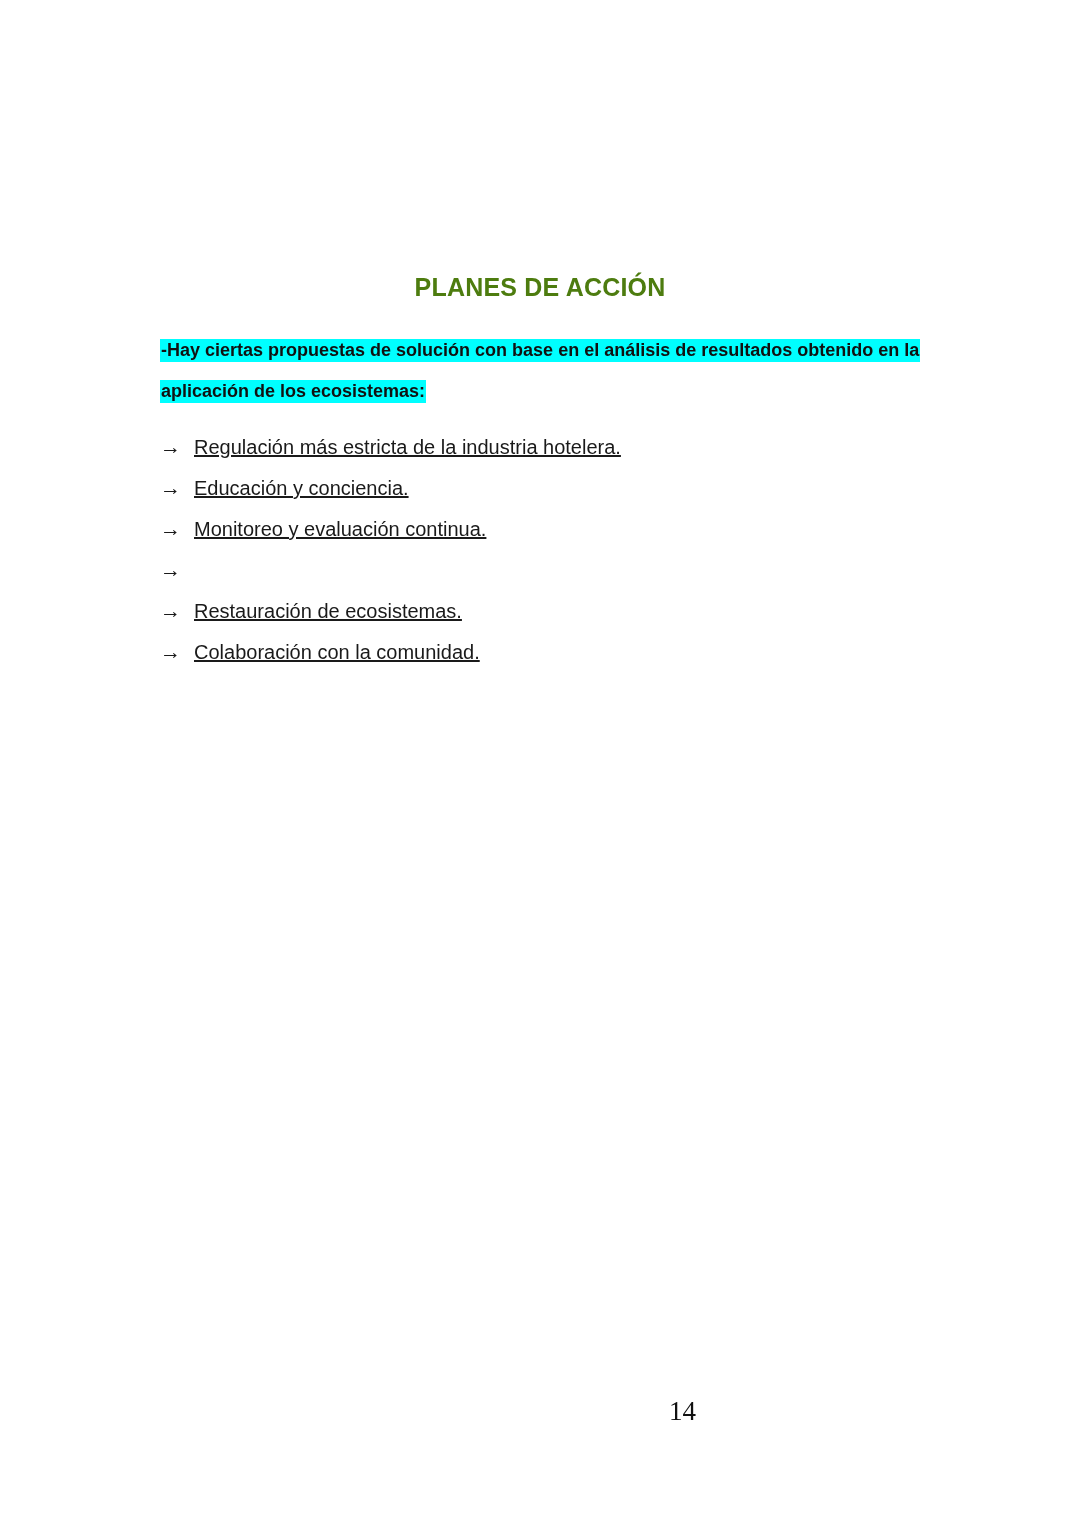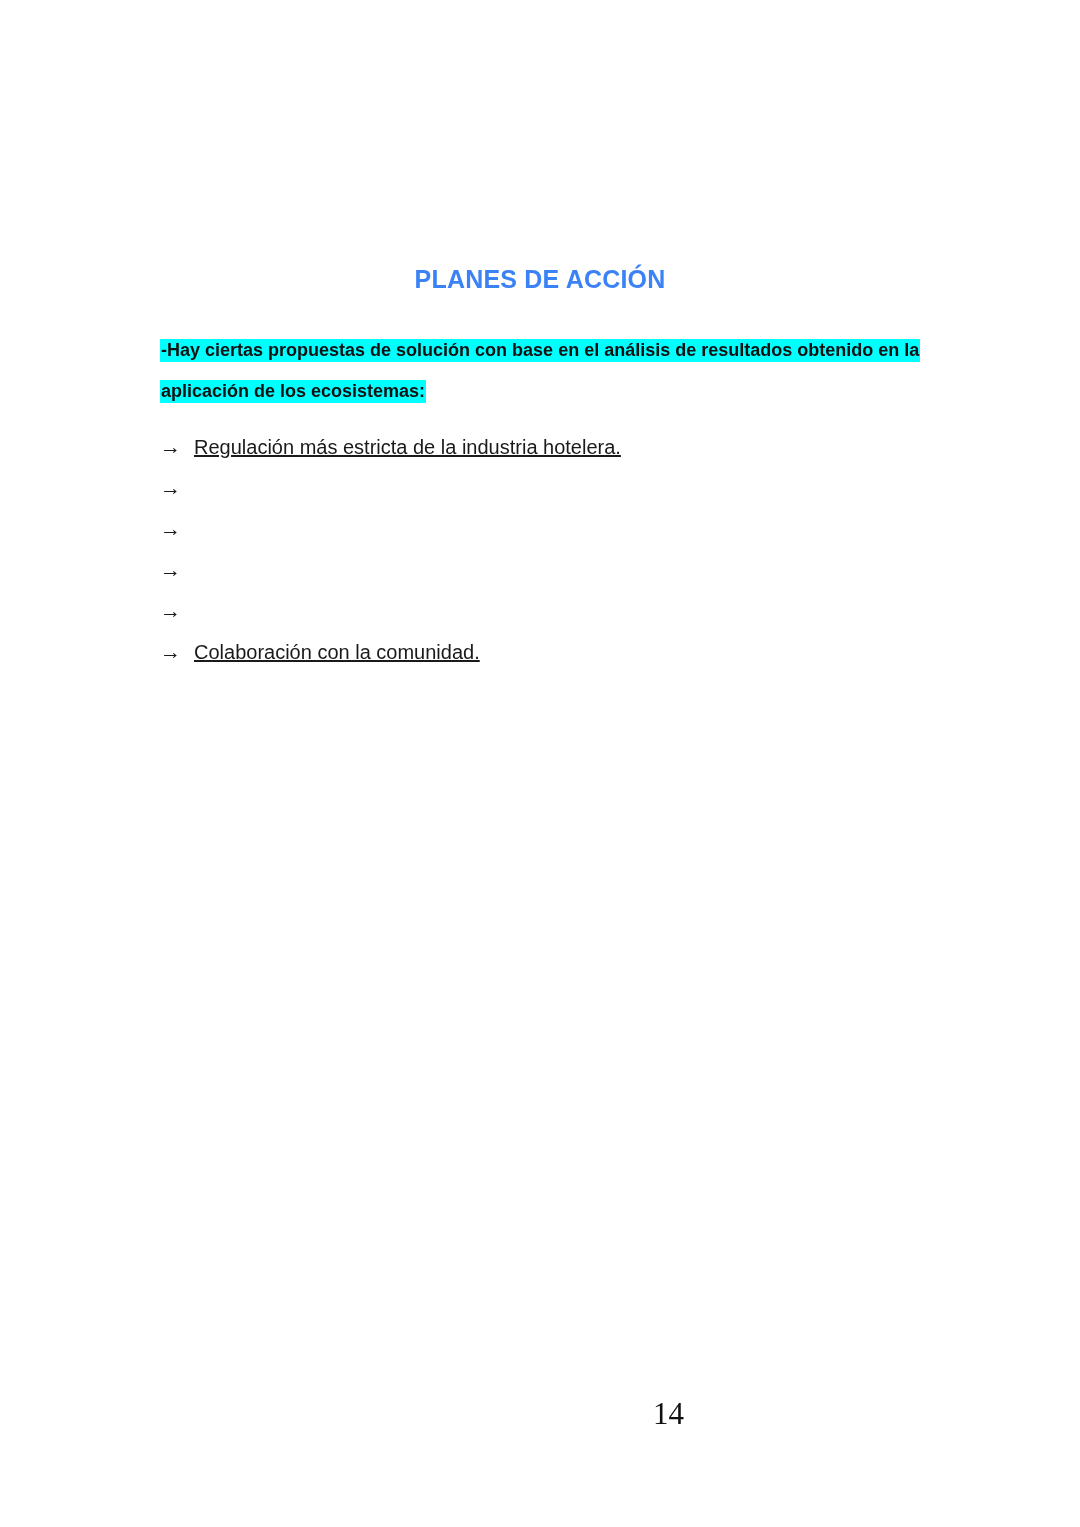--- a/index.html
+++ b/index.html
@@ -13,28 +13,28 @@
     height: 1527px;
     background: #ffffff;
     overflow: hidden;
     font-family: "Liberation Sans", sans-serif;
   }
 
   
   .doc-title {
     position: absolute;
     left: 0;
-    top: 264px;
+    top: 272px;
     width: 1080px;
     text-align: center;
     font-family: "Liberation Sans", sans-serif;
     font-size: 25px;
     font-weight: bold;
     letter-spacing: 0.2px;
-    color: #3b82f6;
+    color: #4d7c0f;
     line-height: 1.2;
   }
 
   
   .intro {
     position: absolute;
     left: 160px;
     top: 330px;
     width: 800px;
     font-family: "Liberation Sans", sans-serif;
@@ -75,28 +75,28 @@
   }
   .arrow-item .arrow-text {
     flex: 1 1 auto;
     line-height: 1;
     text-decoration: underline;
   }
 
   
   .page-number {
     position: absolute;
-    left: 0;
+    left: 12px;
     top: 1396px;
     width: 864px;
     padding-right: 180px;
     box-sizing: border-box;
     text-align: right;
     font-family: "Liberation Serif", serif;
-    font-size: 31px;
+    font-size: 27px;
     color: #111111;
   }
 </style>
 </head>
 <body>
 
 <div class="page">
 
   <div class="doc-title">PLANES DE ACCIÓN</div>
 
@@ -107,32 +107,35 @@
 
   <div class="arrow-list">
 
     <div class="arrow-item">
       <span class="arrow-glyph">→</span>
       <span class="arrow-text">Regulación más estricta de la industria hotelera.</span>
     </div>
 
     <div class="arrow-item">
       <span class="arrow-glyph">→</span>
+      <span class="arrow-text">Educación y conciencia.</span>
+    </div>
+
+    <div class="arrow-item">
+      <span class="arrow-glyph">→</span>
+      <span class="arrow-text">Monitoreo y evaluación continua.</span>
     </div>
 
     <div class="arrow-item">
       <span class="arrow-glyph">→</span>
     </div>
 
     <div class="arrow-item">
       <span class="arrow-glyph">→</span>
-    </div>
-
-    <div class="arrow-item">
-      <span class="arrow-glyph">→</span>
+      <span class="arrow-text">Restauración de ecosistemas.</span>
     </div>
 
     <div class="arrow-item">
       <span class="arrow-glyph">→</span>
       <span class="arrow-text">Colaboración con la comunidad.</span>
     </div>
 
   </div>
 
   <div class="page-number">14</div>

